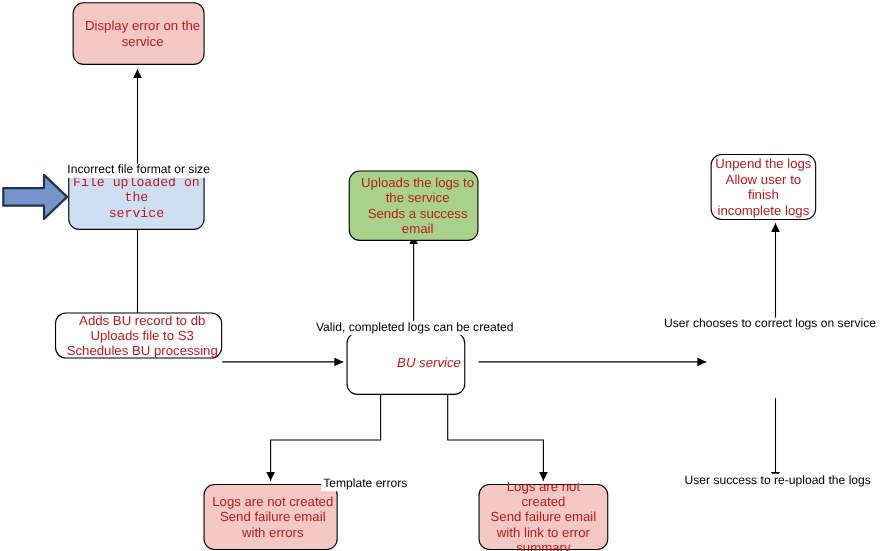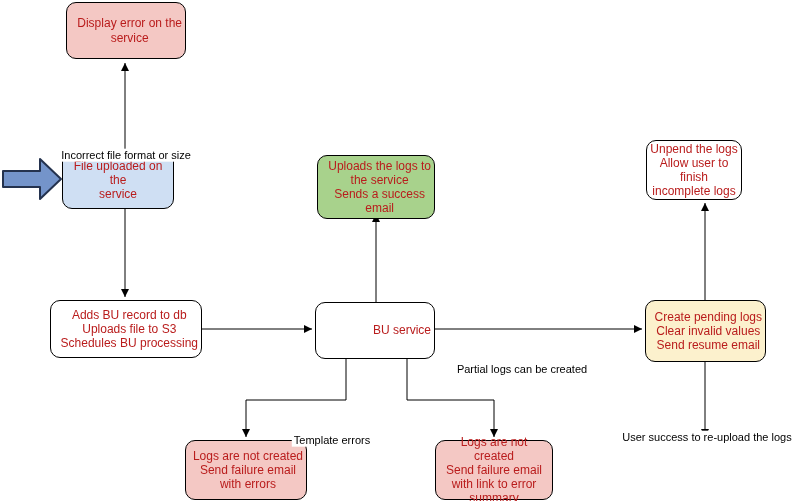--- a/index.html
+++ b/index.html
@@ -44,24 +44,24 @@
     color: #000000;
     white-space: nowrap;
     text-align: center;
     padding: 0 2px;
     margin-top: 40px;
   }
   .edge-label.two-line { white-space: pre-line; }
 
   
   .n-display-error   { left: 66px;  top: 2px;   width: 120px; height: 57px; }
-  .n-file-uploaded   { left: 62px;  top: 151px; width: 112px; height: 58px; }
-  .n-adds-bu         { left: 50px;  top: 300px; width: 152px; height: 58px; }
+  .n-file-uploaded   { left: 62px;  top: 151px; width: 124px; height: 58px; font-family: Liberation Mono, monospace; }
+  .n-adds-bu         { left: 50px;  top: 284px; width: 152px; height: 42px; }
   .n-uploads-logs    { left: 317px; top: 155px; width: 118px; height: 64px; }
-  .n-bu-service      { left: 315px; top: 302px; width: 120px; height: 57px; }
+  .n-bu-service      { left: 315px; top: 302px; width: 108px; height: 57px; font-style: italic; }
   .n-unpend          { left: 646px; top: 140px; width: 96px; height: 60px; }
   .n-create-pending  { left: 645px; top: 300px; width: 121px; height: 62px; }
   .n-mark-choice     { left: 643px; top: 440px; width: 122px; height: 58px; }
   .n-logs-errors     { left: 185px; top: 440px; width: 122px; height: 60px; }
   .n-logs-summary    { left: 435px; top: 440px; width: 118px; height: 60px; }
 
   
   .l-incorrect  { left: 126px; top: 115px; }
   .l-correct    { left: 128px; top: 260px; }
   .l-valid      { left: 377px; top: 258px; }
@@ -120,38 +120,34 @@
   <div class="node n-bu-service" style="background-color: rgb(255, 255, 255);">
     <span>BU service</span>
   </div>
 
   <div class="node n-unpend" style="background-color: rgb(255, 255, 255);">
     <span>Unpend the logs
 Allow user to finish
 incomplete logs</span>
   </div>
 
-  <div class="node n-create-pending" style="background-color: rgb(252, 241, 205);">
-    <span>Create pending logs
-Clear invalid values
-Send resume email</span>
-  </div>
 
 
   <div class="node n-logs-errors" style="background-color: rgb(244, 200, 196);">
     <span>Logs are not created
 Send failure email
 with errors</span>
   </div>
 
   <div class="node n-logs-summary" style="background-color: rgb(244, 200, 196);">
     <span>Logs are not created
 Send failure email
 with link to error
 summary</span>
   </div>
 
   <div class="edge-label l-incorrect">Incorrect file format or size</div>
-  <div class="edge-label l-partial">Partial logs can be created</div>
+  <div class="edge-label l-valid">Valid, completed logs can be created</div>
   <div class="edge-label l-template">Template errors</div>
+  <div class="edge-label l-chooses">User chooses to correct logs on service</div>
   <div class="edge-label l-decides">User success to re-upload the logs</div>
 
 </div>
 
 </body></html>

